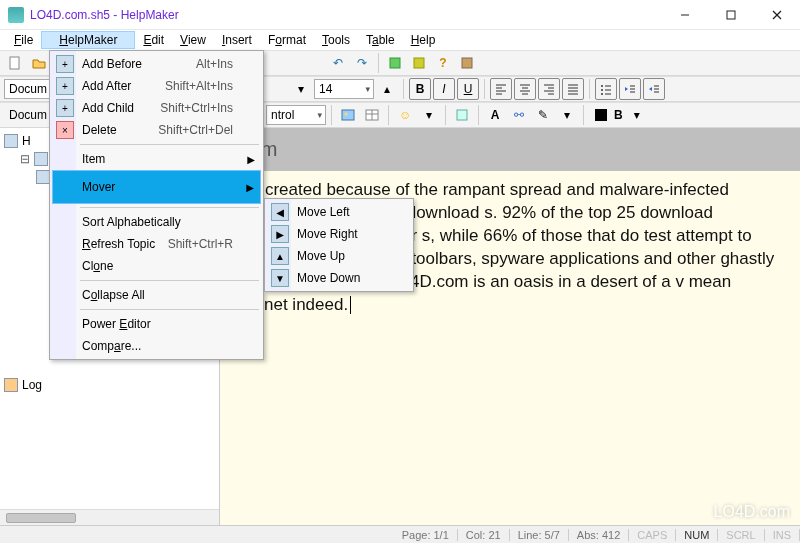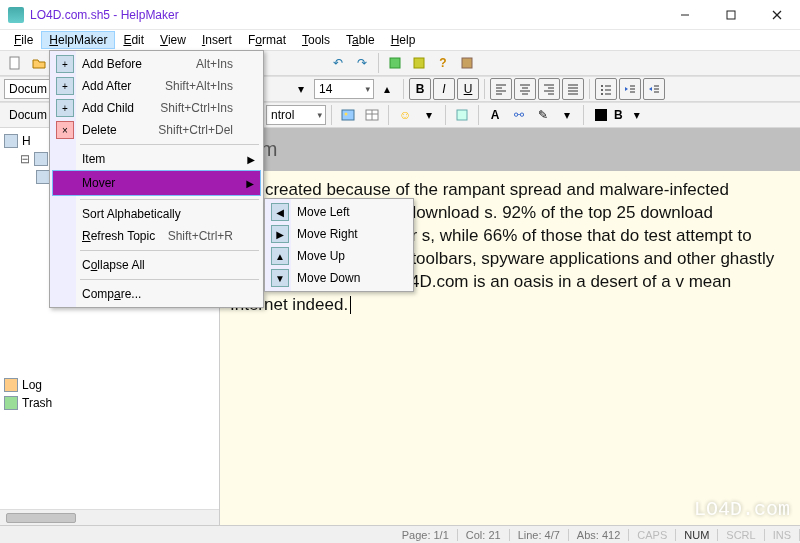--- a/index.html
+++ b/index.html
@@ -33,21 +33,21 @@
     display:flex;
     align-items:center;
     padding: 0 6px;
     background:#fff;
   }
   .menuitem {
     padding: 4px 8px;
     font-size:12px;
   }
   .menuitem u { text-decoration: underline; }
-  .menuitem-open { background:#cce8ff; border:1px solid #99d1ff; padding:1px 7px;}
+  .menuitem-open { background:#cce8ff; border:1px solid #99d1ff; padding:1px 17px;}
   
   .toolstrip {
     height:26px;
     background:#f4f4f4;
     border-top:1px solid #e0e0e0;
     border-bottom:1px solid #d8d8d8;
     display:flex;
     align-items:center;
     padding:0 4px;
     gap:2px;
@@ -110,27 +110,27 @@
     padding:2px;
   }
   .dropdown .iconcol{position:absolute;left:0;top:0;bottom:0;width:26px;background:#eef;}
   .menurow{
     position:relative;display:flex;align-items:center;height:22px;padding:0 28px 0 30px;
     font-size:12px;white-space:nowrap;
   }
   .menurow .micon{position:absolute;left:4px;width:18px;height:18px;border:1px solid #7aa;background:#cde;display:flex;align-items:center;justify-content:center;font-size:10px;}
   .menurow .shortcut{position:absolute;right:28px;color:#555;}
   .menurow .subarrow{position:absolute;right:6px;font-size:10px;}
-  .menurow.highlight{background:#a21caf;border:1px solid #7ac0f8;height:26px;padding:0 27px 0 29px;}
+  .menurow.highlight{background:#0ea5e9;border:1px solid #7ac0f8;height:34px;padding:0 27px 0 29px;}
   .menusep{height:1px;background:#ccc;margin:3px 2px 3px 28px;}
   #menu1{left:49px;top:50px;width:215px;}
   #menu2{left:264px;top:198px;width:150px;}
   .watermark{
-    position:absolute;right:10px;bottom:22px;color:#fff;font-size:20px;
-    font-family:Liberation Mono, monospace;font-weight:500;opacity:.95;
+    position:absolute;right:10px;bottom:22px;color:#fff;font-size:16px;
+    font-family:Liberation Sans, sans-serif;font-weight:500;opacity:.95;
     text-shadow:0 0 4px rgba(0,0,0,.35);
   }
   svg{display:block;}
 </style>
 </head>
 <body>
 
 <div class="titlebar">
   <div class="app-icon"></div>
   <div class="title">LO4D.com.sh5 - HelpMaker</div>
@@ -341,42 +341,38 @@
         <span class="ticon"></span>
       </div>
       <div class="treeitem indent2">
         <span class="ticon"></span>
       </div>
       <div style="height:190px;"></div>
       <div class="treeitem">
         <span class="ticon" style="background:#fc8;"></span>
         <span>Log</span>
       </div>
-      <div class="treeitem">
-        <span class="ticon" style="background:#9d9;"></span>
-        <span>Trash</span>
-      </div>
     </div>
     <div class="hscroll">
         <div class="thumb"></div>
       </div>
   </div>
   <div class="editor">
     <div class="editor-header">.com</div>
     <div class="editor-body">
       <span>was created because of the rampant spread and malware-infected software on the largest download s. 92% of the top 25 download directories do not test for s, while 66% of those that do test attempt to infect your syst multiple toolbars, spyware applications and other ghastly ncements' anyways. LO4D.com is an oasis in a desert of a v mean Internet indeed.</span><span class="caret"></span>
     </div>
   </div>
 </div>
 
 <div class="statusbar">
   <div class="cell flex"></div>
   <div class="cell">Page: 1/1</div>
   <div class="cell">Col: 21</div>
-  <div class="cell">Line: 4/7</div>
+  <div class="cell">Line: 5/7</div>
   <div class="cell">Abs: 412</div>
   <div class="cell dim">CAPS</div>
   <div class="cell act">NUM</div>
   <div class="cell dim">SCRL</div>
   <div class="cell dim">INS</div>
 </div>
 
 <div class="dropdown" id="menu1">
   <div class="iconcol"></div>
   <div class="menurow">
@@ -409,25 +405,31 @@
     <span class="subarrow">▶</span>
   </div>
   <div class="menusep"></div>
   <div class="menurow">
     <span>Sort Alphabetically</span>
   </div>
   <div class="menurow">
     <span><u>R</u>efresh Topic</span>
     <span class="shortcut">Shift+Ctrl+R</span>
   </div>
+  <div class="menurow">
+    <span>Cl<u>o</u>ne</span>
+  </div>
   <div class="menusep"></div>
   <div class="menurow">
     <span>C<u>o</u>llapse All</span>
   </div>
   <div class="menusep"></div>
+  <div class="menurow">
+    <span>Power <u>E</u>ditor</span>
+  </div>
   <div class="menurow">
     <span>Comp<u>a</u>re...</span>
   </div>
 </div>
 
 <div class="dropdown" id="menu2">
   <div class="iconcol"></div>
   <div class="menurow">
     <span class="micon">◀</span>
     <span>Move Left</span>

